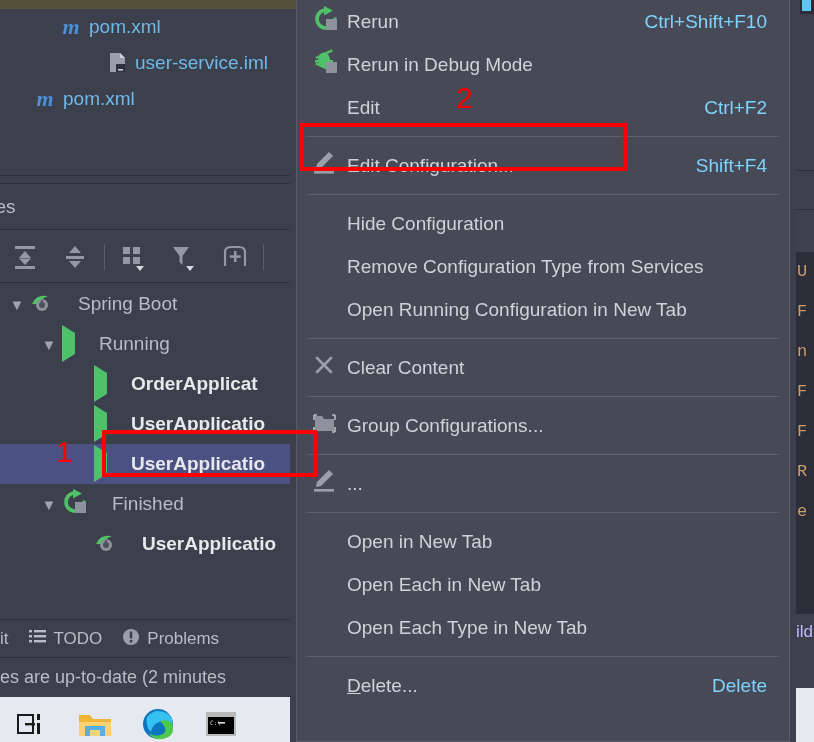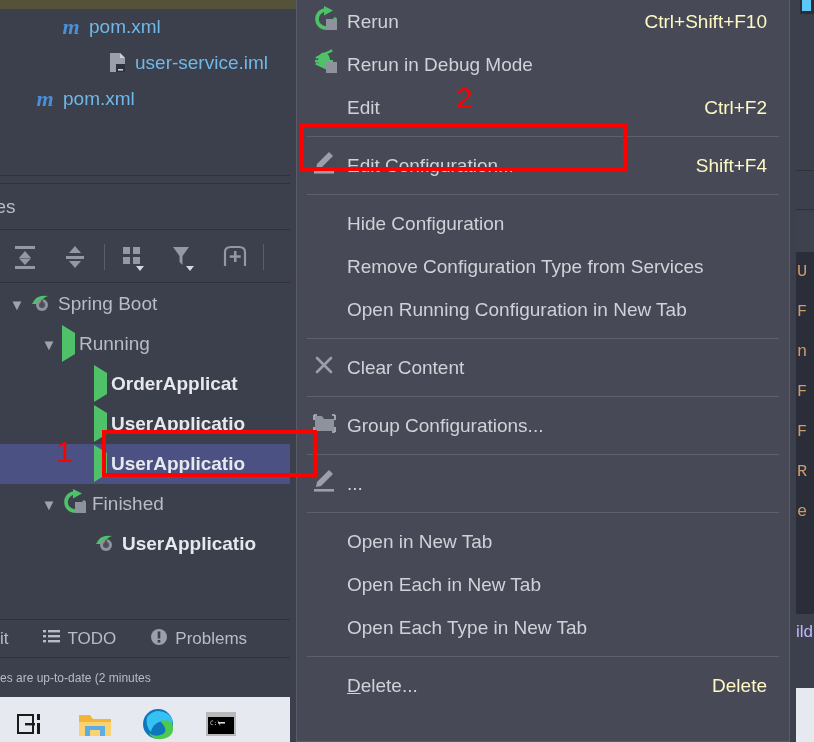--- a/index.html
+++ b/index.html
@@ -59,38 +59,38 @@
     background: #3C3F4C; display: flex; align-items: center; gap: 0px;
   }
   .tb-btn { width: 50px; height: 40px; display:flex; align-items:center; justify-content:center; position: relative;}
   .tb-sep { width: 1px; height: 26px; background: #54576310; border-left: 1px solid #5A5D69; margin: 0 4px; }
 
   
   .svc-tree { position: absolute; left: 0; top: 275px; width: 290px; height: 335px; background: #3C3F4C; overflow: hidden;}
   .svc-row { display: flex; align-items: center; height: 40px; white-space: nowrap; font-size: 19px; color: #B9BCC4; position: relative;}
   .svc-row.sel { background: #4B5283; }
   .svc-row.bold .lbl { font-weight: 700; color: #E6E8EC; }
-  .svc-row .lbl { margin-left: 4px; }
+  .svc-row .lbl { margin-left: 24px; }
   .chev { width: 26px; display:flex; align-items:center; justify-content:center; color:#9FA3AE; font-size: 15px;}
   .tri-green {
     width: 0; height: 0; border-left: 13px solid #4FC169;
     border-top: 8px solid transparent; border-bottom: 8px solid transparent;
   }
 
   
   .tool-tabs {
     position: absolute; left: 0; top: 612px; width: 290px; height: 36px;
-    background: #3C3F4C; display: flex; align-items: center; gap: 34px;
+    background: #3C3F4C; display: flex; align-items: center; gap: 20px;
     font-size: 17px; color: #B9BCC4; white-space: nowrap;
   }
   .tool-tabs .tab { display:flex; align-items:center; gap:7px;}
   .statusbar {
     position: absolute; left: 0; top: 649px; width: 290px; height: 39px;
     background: #3C3F4C; display: flex; align-items: center;
-    font-size: 12px; color: #B9BCC4; white-space: nowrap;
+    font-size: 18px; color: #B9BCC4; white-space: nowrap;
   }
 
   
   .taskbar {
     position: absolute; left: 0; top: 688px; width: 290px; height: 54px;
     background: #E6E9F0; display: flex; align-items: center;
   }
   .tb-ico { width: 63px; height: 54px; display:flex; align-items:center; justify-content:center;}
   .console-sliver {
     position: absolute; left: 796px; top: 252px; width: 18px; height: 375px;
@@ -111,21 +111,21 @@
     position: absolute; left: 296px; top: 0px; width: 494px; height: 742px;
     background: #474A56; color: #CFD2D8;
     border: 1px solid #5A5D69; border-top: none;
   }
   .mi {
     display: flex; align-items: center; height: 43px; padding-left: 16px; padding-right: 22px;
     font-size: 19px; white-space: nowrap; position: relative;
   }
   .mi .mi-ic { width: 34px; flex: 0 0 34px; display:flex; align-items:center; }
   .mi .mi-label { flex: 1 1 auto; }
-  .mi .mi-key { color: #fef9c3; font-size: 19px; }
+  .mi .mi-key { color: #7dd3fc; font-size: 19px; }
   .mi-sep { height: 1px; background: #5E616C; margin: 7px 10px; }
 
   .sq-red { width: 19px; height: 19px; background: #F05555; border-radius: 1px; }
 
   
   .anno-box { position: absolute; border: 4px solid #FF0000; pointer-events: none; }
   .anno-num {
     position: absolute; color: #FF0000; font-size: 30px;
     font-family: "Liberation Sans", sans-serif; line-height: 1;
   }

